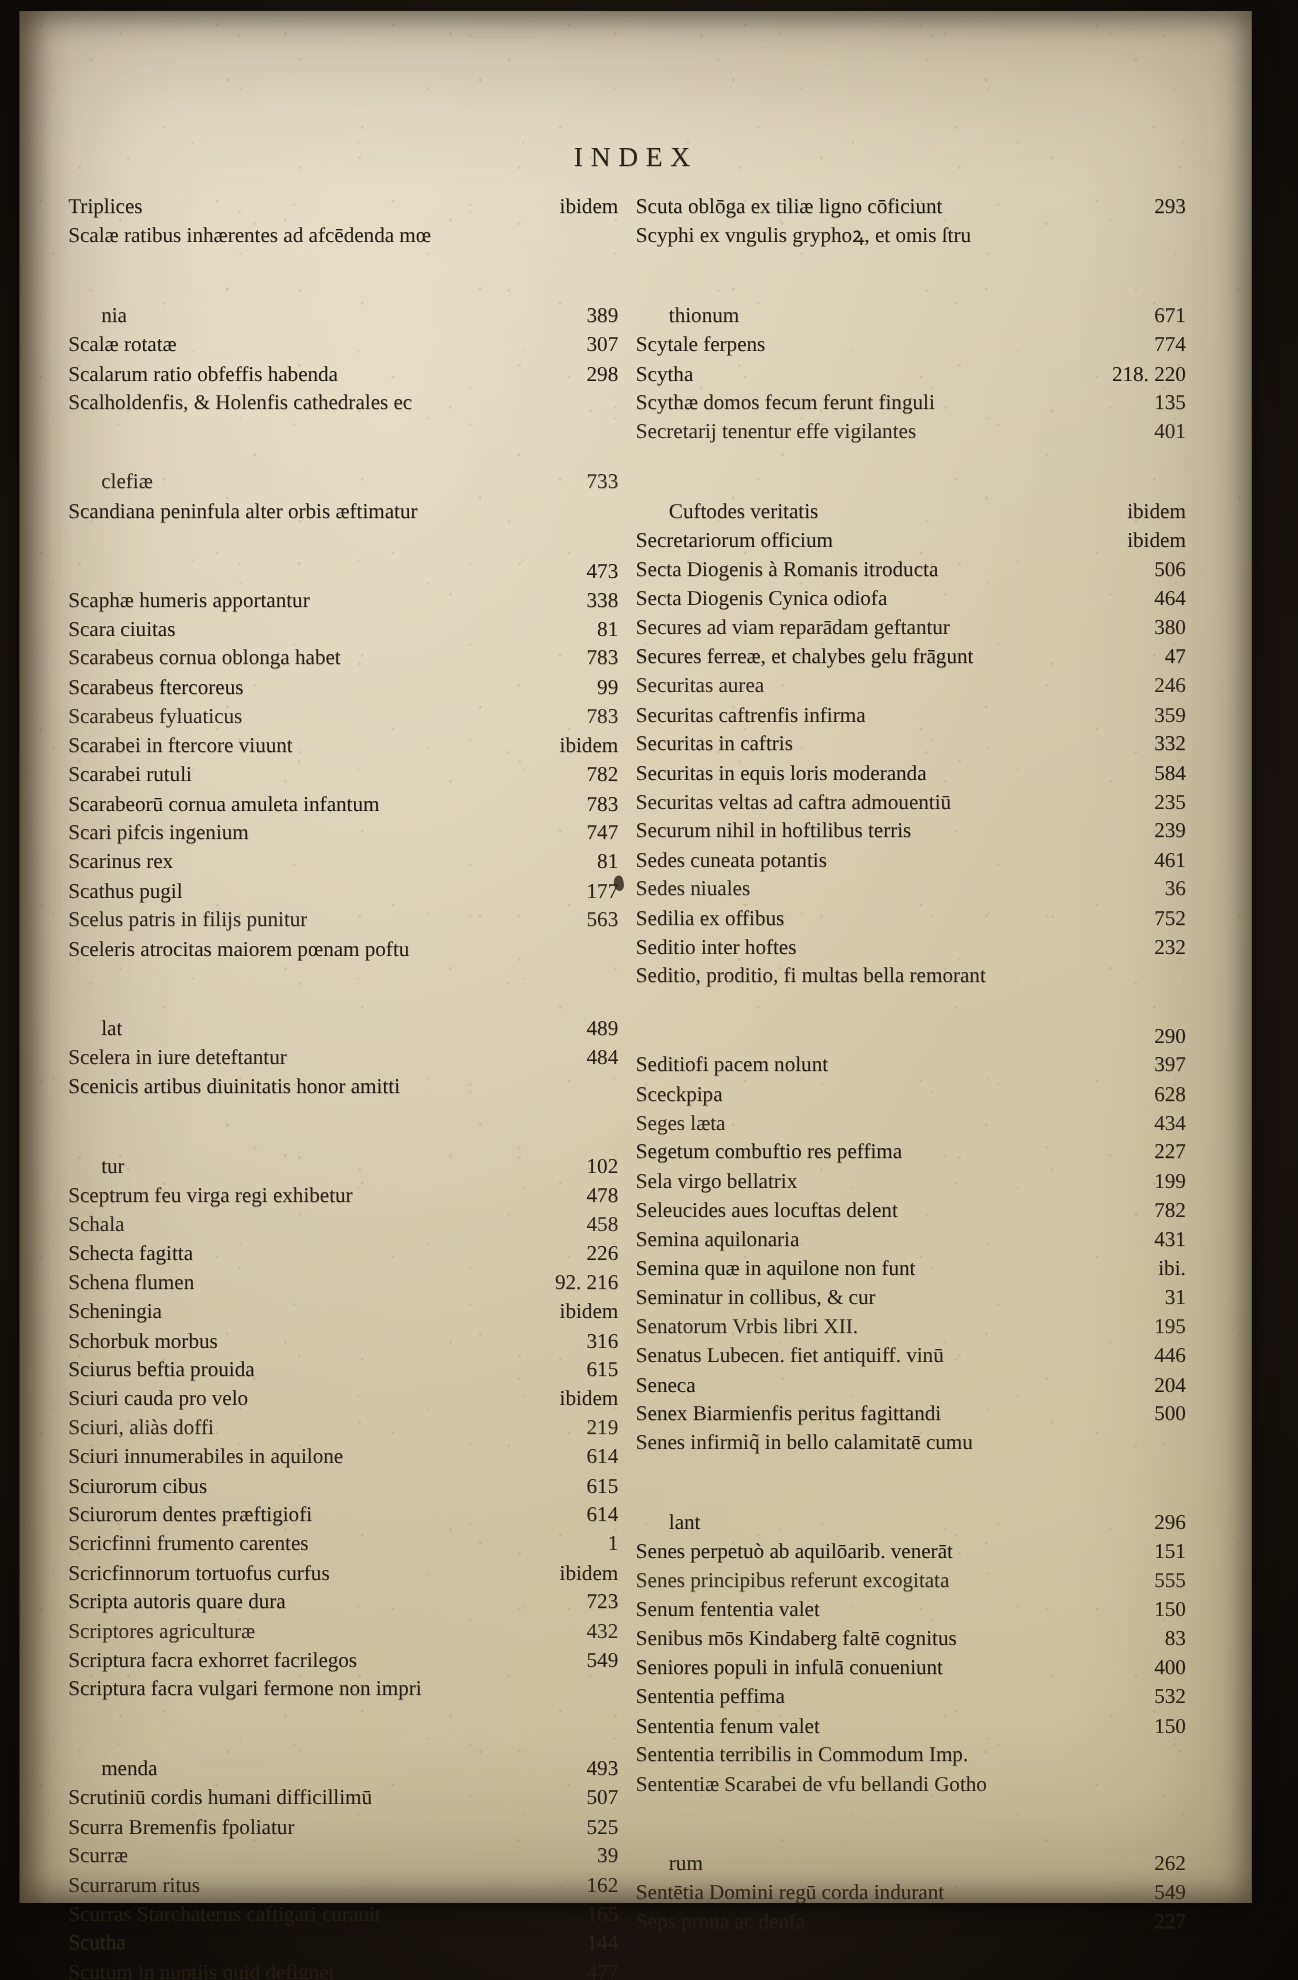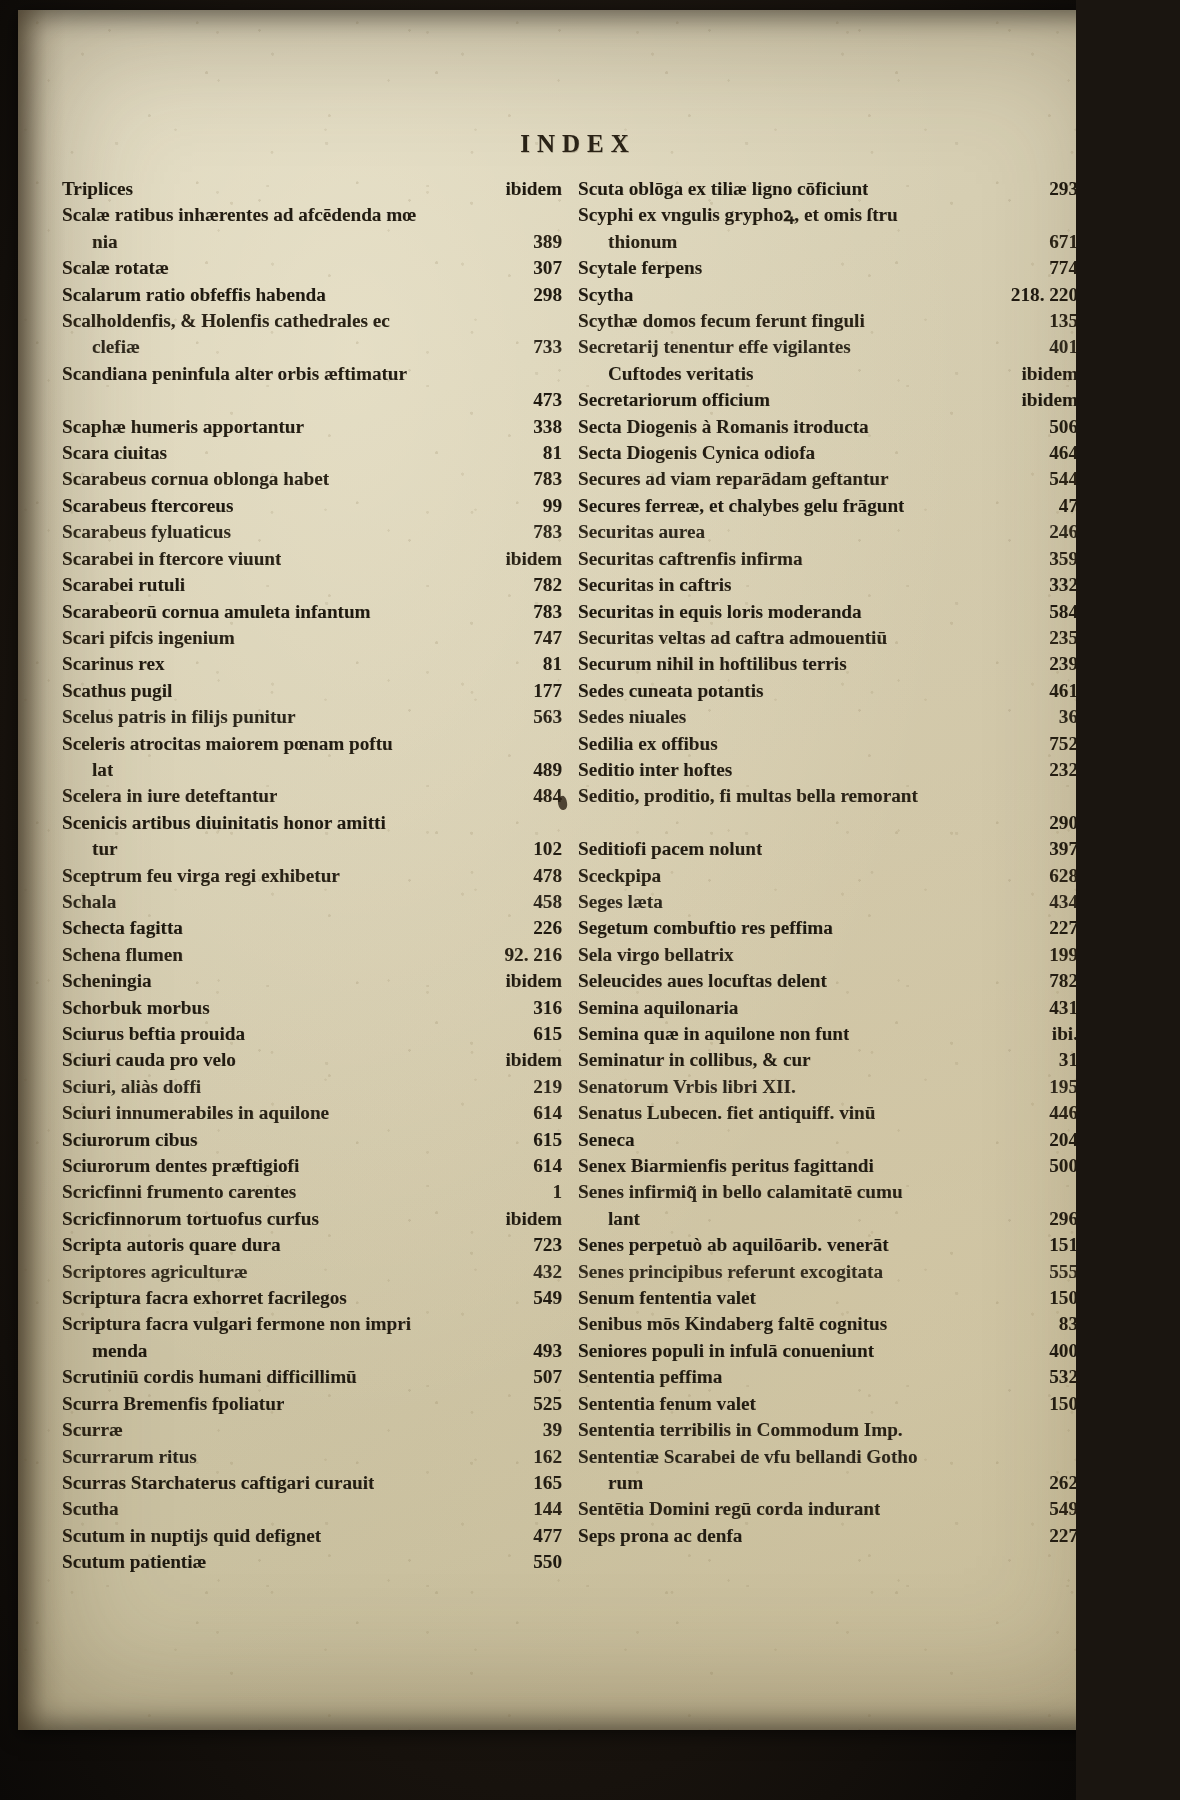--- a/index.html
+++ b/index.html
@@ -2,26 +2,25 @@
 <html><head>
 <meta charset="utf-8">
 <style>
   html, body {
     margin: 0;
     padding: 0;
     background: #1a1510;
   }
   #page {
     position: relative;
-    width: 1076px;
+    width: 1180px;
     height: 1800px;
     overflow: hidden;
     background: #0d0b08;
     font-family: "Liberation Serif", serif;
-    font-weight: bold;
   }
   
   #page-surface {
     position: absolute;
     left: 0; top: 0; right: 0; bottom: 0;
     background:
       radial-gradient(ellipse at 50% 45%, #2a2219 0%, #17120d 70%, #0b0907 100%);
   }
   
   #leaf {
@@ -105,20 +104,21 @@
   .entry .fill {
     flex: 1 1 auto;
     min-width: 6px;
   }
   .entry .pg {
     flex: 0 0 auto;
     padding-left: 6px;
   }
   .entry.cont .txt {
     padding-left: 30px;
+    margin-top: 46px;
   }
   
   .col .entry:nth-child(3n)   { color: #2a2317; }
   .col .entry:nth-child(4n+1) { color: #1f1a11; }
   .col .entry:nth-child(7n)   { opacity: 0.93; }
   #ink-blot {
     position: absolute;
     left: 540px;
     top: 786px;
     width: 9px;
@@ -460,21 +460,21 @@
               <span class="pg">506</span>
             </div>
             <div class="entry">
               <span class="txt">Secta Diogenis Cynica odiofa</span>
               <span class="fill"></span>
               <span class="pg">464</span>
             </div>
             <div class="entry">
               <span class="txt">Secures ad viam reparādam geftantur</span>
               <span class="fill"></span>
-              <span class="pg">544</span>
+              <span class="pg">380</span>
             </div>
             <div class="entry">
               <span class="txt">Secures ferreæ, et chalybes gelu frāgunt</span>
               <span class="fill"></span>
               <span class="pg">47</span>
             </div>
             <div class="entry">
               <span class="txt">Securitas aurea</span>
               <span class="fill"></span>
               <span class="pg">246</span>

